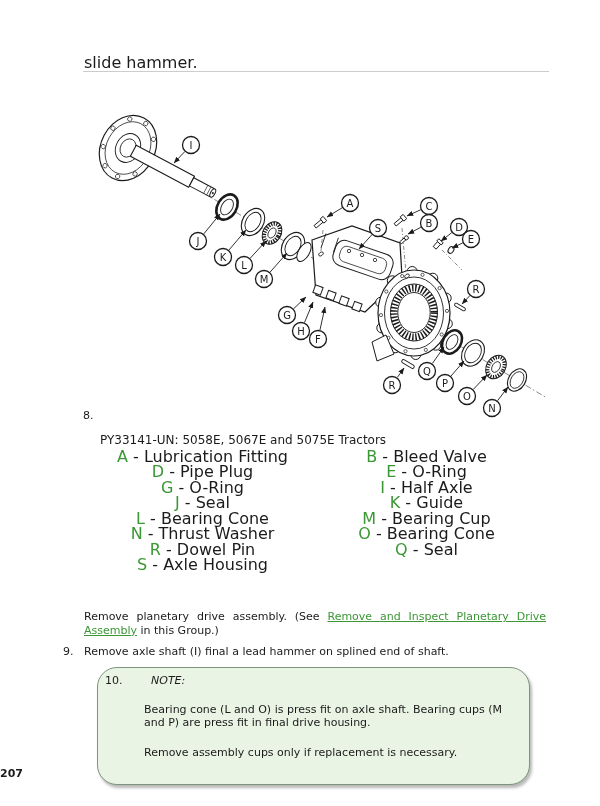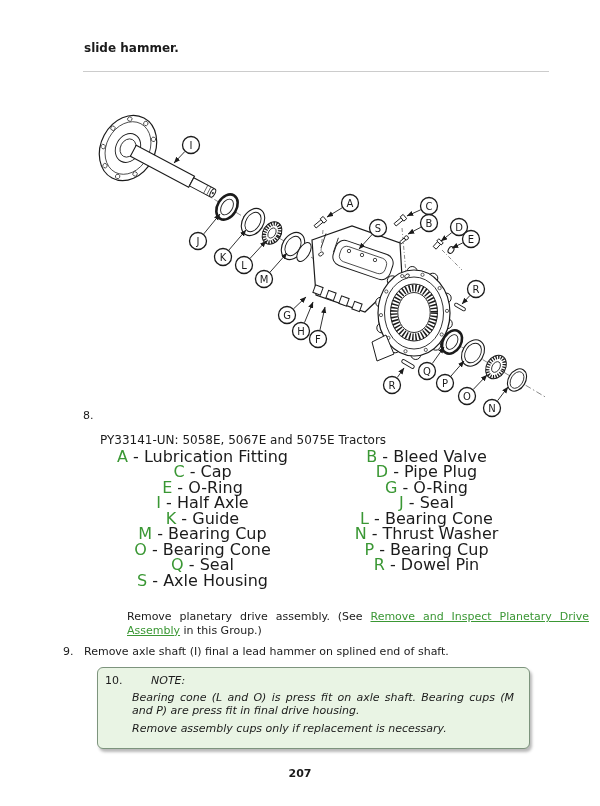--- a/index.html
+++ b/index.html
@@ -1,40 +1,40 @@
 <!DOCTYPE html>
 <html><head>
 <meta charset="utf-8">
 <style>
   html,body { margin:0; padding:0; background:#ffffff; }
   .page {
     position:relative; width:600px; height:806px; background:#ffffff;
     font-family:"DejaVu Sans", "Liberation Sans", sans-serif; color:#1b1b1b; overflow:hidden;
   }
-  .top-text { position:absolute; left:84px; top:41px; font-size:12px;font-weight:bold; }
+  .top-text { position:absolute; left:84px; top:53px; font-size:16px; }
   .divider  { position:absolute; left:83px; top:71px; width:466px; height:1px; background:#cccccc; }
   .diagram  { position:absolute; left:50px; top:80px; width:500px; height:345px; }
   .step8-num { position:absolute; left:83px; top:409px; font-size:11px; }
   .fig-caption { position:absolute; left:100px; top:433px; font-size:12px; }
   .legend { position:absolute; left:100px; top:449px; width:448px; display:grid;
             grid-template-columns:205px 1fr; font-size:16px; line-height:15.45px;text-align:center; }
   .legend-key { color:#3a9734; }
   .planetary { position:absolute; left:84px; top:610px; width:462px; font-size:11px;
-               line-height:13.8px; text-align:justify;margin-left:43px; }
+               line-height:13.8px; text-align:justify; }
   .link { color:#3a9734; text-decoration:underline; cursor:pointer; }
   .step9 { position:absolute; left:63px; top:645px; width:483px; font-size:11px; display:flex; }
   .step9-num { width:21px; flex:none; }
   .note { position:absolute; left:97px; top:667px; width:433px; box-sizing:border-box;
-          background:#e9f4e4; border:1.4px solid #7d947d; border-radius:6px;
+          background:#e9f4e4; border:1.4px solid #7d947d; border-radius:20px;
           box-shadow:2px 3px 3px rgba(0,0,0,0.28); padding:6px 11px 9px 7px;
           font-size:11px; line-height:13.2px; }
   .note-grid { display:grid; grid-template-columns:23px 1fr; }
   .note-label { font-style:italic;margin-left:23px; }
-  .note-body p { margin:4px; font-style:italic; text-align:justify; }
-  .page-num { position:absolute; left:0; top:767px; width:600px; text-align:center;
+  .note-body p { margin:16px; text-align:justify; }
+  .page-num { position:absolute; left:0; top:767px; width:600px; text-align:left;
               font-weight:bold; font-size:11px; }
   svg text.co { font-family:"DejaVu Sans", sans-serif; font-size:10px; fill:#1b1b1b; }
 </style>
 </head>
 <body>
 
 <div class="page">
 
   <div class="top-text">slide hammer.</div>
   <div class="divider"></div>
@@ -320,34 +320,32 @@
         </g>
       </g>
   </svg>
 
   <div class="step8-num">8.</div>
   <div class="fig-caption">PY33141-UN: 5058E, 5067E and 5075E Tractors</div>
 
   <div class="legend" id="legend-grid">
       <div><span class="legend-key">A</span><span> - Lubrication Fitting</span></div>
       <div><span class="legend-key">B</span><span> - Bleed Valve</span></div>
-      <div><span class="legend-key">C</span><span> - Cap</span></div>
       <div><span class="legend-key">D</span><span> - Pipe Plug</span></div>
       <div><span class="legend-key">E</span><span> - O-Ring</span></div>
       <div><span class="legend-key">G</span><span> - O-Ring</span></div>
       <div><span class="legend-key">I</span><span> - Half Axle</span></div>
       <div><span class="legend-key">J</span><span> - Seal</span></div>
       <div><span class="legend-key">K</span><span> - Guide</span></div>
       <div><span class="legend-key">L</span><span> - Bearing Cone</span></div>
       <div><span class="legend-key">M</span><span> - Bearing Cup</span></div>
       <div><span class="legend-key">N</span><span> - Thrust Washer</span></div>
       <div><span class="legend-key">O</span><span> - Bearing Cone</span></div>
-      <div><span class="legend-key">P</span><span> - Bearing Cup</span></div>
+      <div><span class="legend-key">R</span><span> - Dowel Pin</span></div>
       <div><span class="legend-key">Q</span><span> - Seal</span></div>
-      <div><span class="legend-key">R</span><span> - Dowel Pin</span></div>
       <div><span class="legend-key">S</span><span> - Axle Housing</span></div>
     </div>
 
   <div class="planetary"><span>Remove planetary drive assembly. (See </span><span class="link">Remove and Inspect Planetary Drive Assembly</span><span> in this Group.)</span></div>
 
   <div class="step9">
     <span class="step9-num">9.</span>
     <span>Remove axle shaft (I) final a lead hammer on splined end of shaft.</span>
   </div>
 

